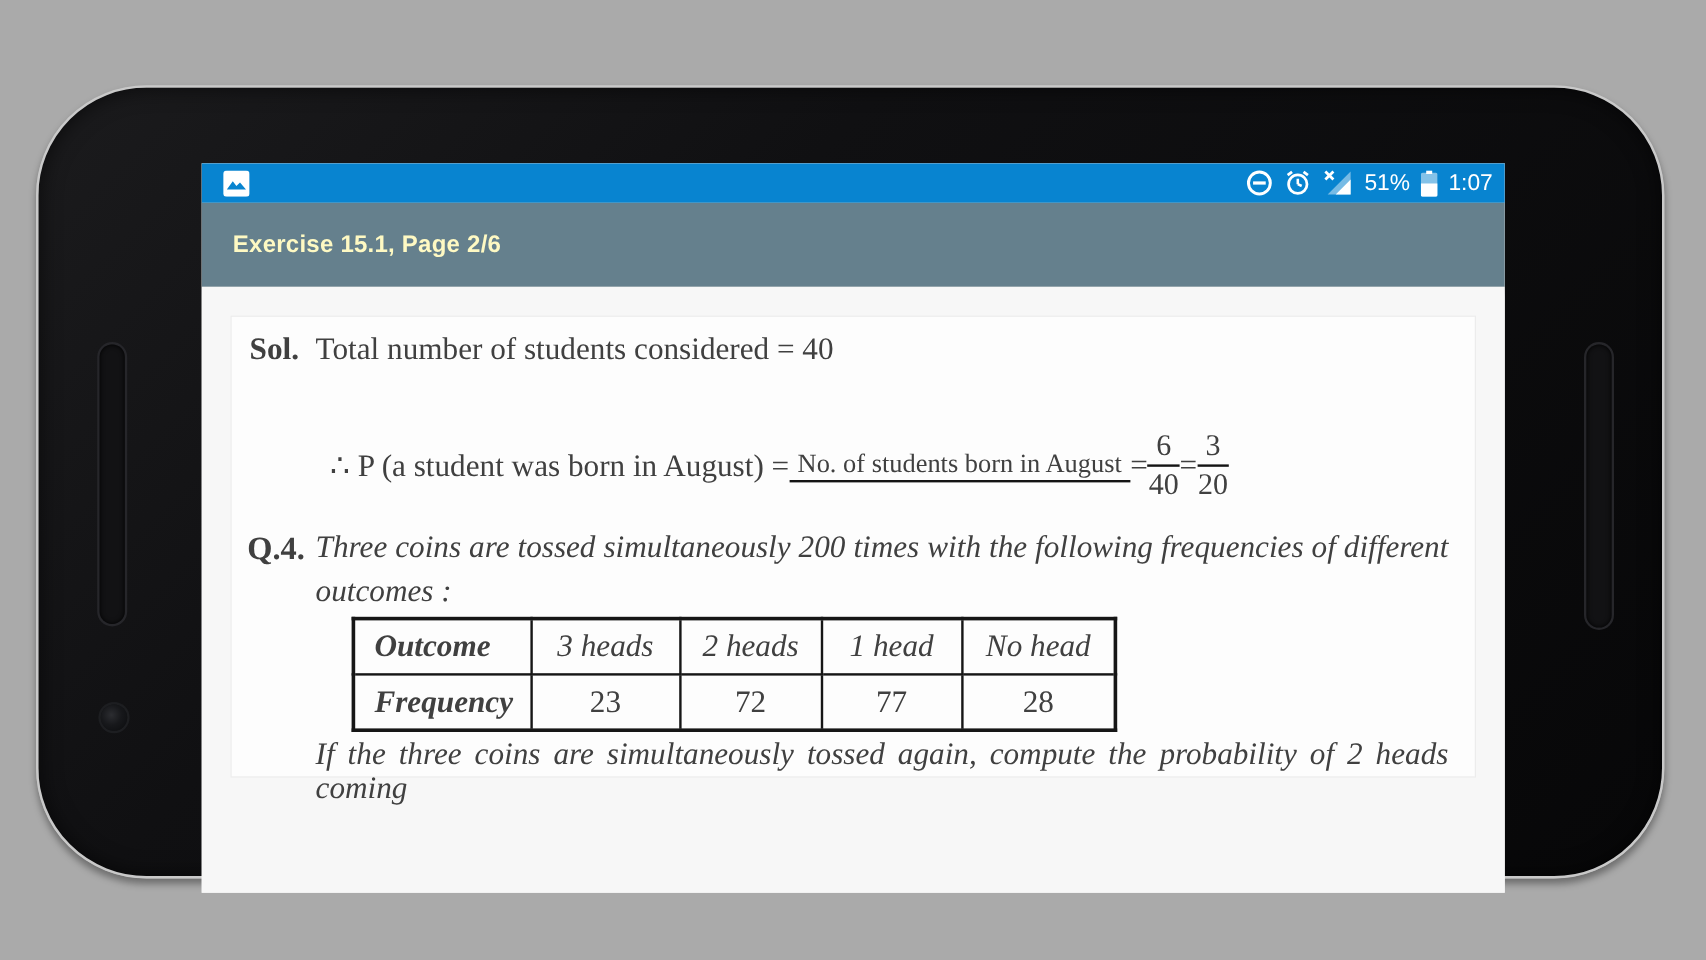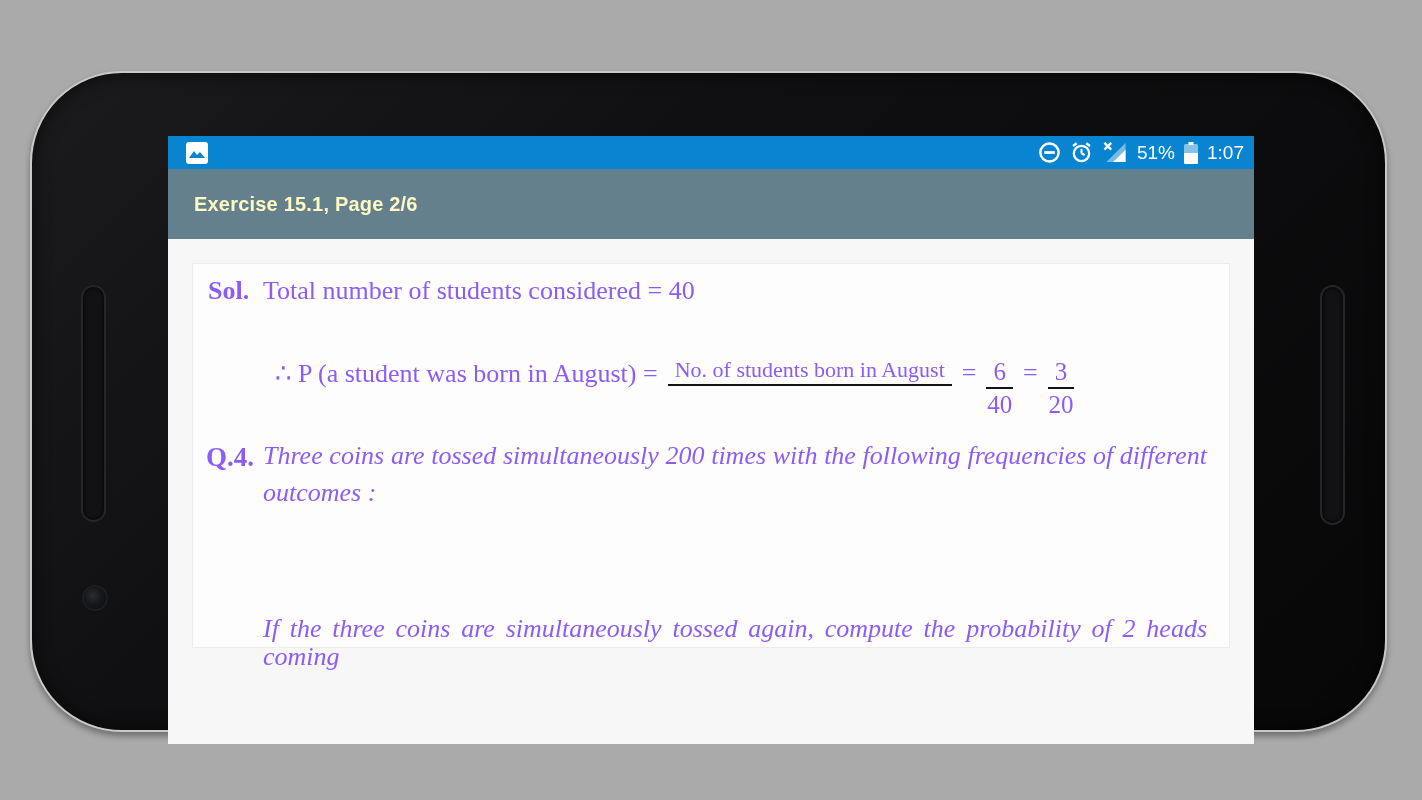--- a/index.html
+++ b/index.html
@@ -60,32 +60,32 @@
     position:absolute;left:0;top:103px;width:100%;height:9px;
     background:linear-gradient(to bottom,rgba(0,0,0,.28),rgba(0,0,0,0));
   }
   
   .content{
     position:absolute;left:0;top:103px;width:100%;height:505px;background:#f7f7f7;
   }
   .page{
     position:absolute;left:24px;top:24px;width:1038px;height:385px;
     background:#fdfdfd;border:1px solid #ececec;box-sizing:border-box;
-    font-family:"Liberation Serif","DejaVu Serif",serif;color:#8b5cf6;
+    font-family:"Liberation Serif","DejaVu Serif",serif;color:#404040;
     font-size:26px;
   }
   .abs{position:absolute;white-space:nowrap;}
   .b{font-weight:bold;}
   .i{font-style:italic;}
   .just{
     white-space:normal;text-align:justify;text-align-last:justify;
     line-height:28px;
   }
   
-  .formula{display:flex;align-items:flex-start;gap:10px;}
+  .formula{display:flex;align-items:center;}
   .frac{display:inline-flex;flex-direction:column;align-items:center;line-height:1.08;}
   .frac .num{border-bottom:2.5px solid #141414;padding:0 7px 2px 7px;}
   .frac .den{padding-top:2px;}
   .frac.big{font-size:22px;}
   .frac.small{font-size:25px;}
   
   table.freq{
     border-collapse:collapse;table-layout:fixed;
     border:3px solid #161616;
     font-size:26px;
@@ -171,20 +171,45 @@
               <span class="num">3</span>
               <span class="den">20</span>
             </span>
           </div>
 
           <span class="abs b" style="left:13px;top:178px;font-size:27px;">Q.4.</span>
           <div class="abs i just" style="left:70px;top:178px;width:944px;">Three coins are tossed simultaneously 200 times with the following frequencies of different</div>
 
           <span class="abs i" style="left:70px;top:214px;font-family:Liberation Serif, serif;">outcomes :</span>
 
+          <table class="freq abs" style="left:100px;top:250px;">
+            <colgroup>
+              <col style="width:148px">
+                <col style="width:124px">
+                <col style="width:118px">
+              <col style="width:117px">
+                <col style="width:128px">
+            </colgroup>
+            <tbody>
+                <tr>
+              <td class="lbl b i">Outcome</td>
+              <td class="i">3 heads</td>
+              <td class="i">2 heads</td>
+              <td class="i">1 head</td>
+              <td class="i">No head</td>
+            </tr>
+            <tr>
+              <td class="lbl b i">Frequency</td>
+              <td>23</td>
+              <td>72</td>
+              <td>77</td>
+              <td>28</td>
+            </tr>
+          </tbody>
+            </table>
 
           <div class="abs i just" style="left:70px;top:351px;width:944px;">If the three coins are simultaneously tossed again, compute the probability of 2 heads coming</div>
 
         </div>
       </div>
 
     </div>
   </div>
 </div>
 

